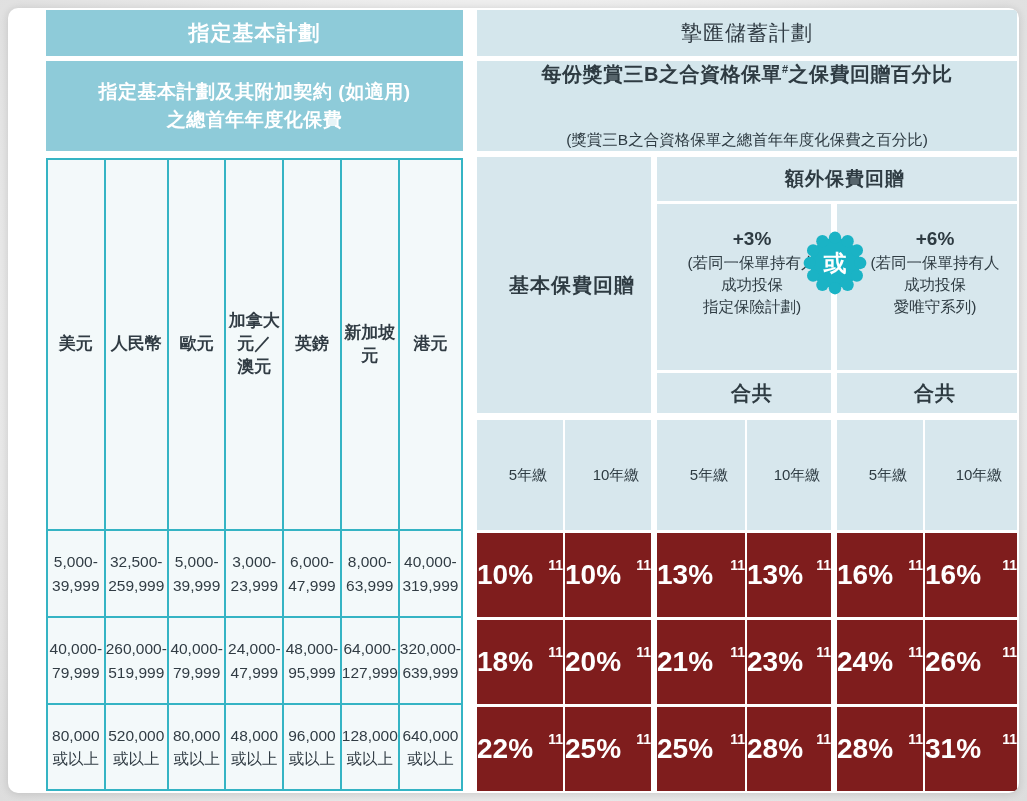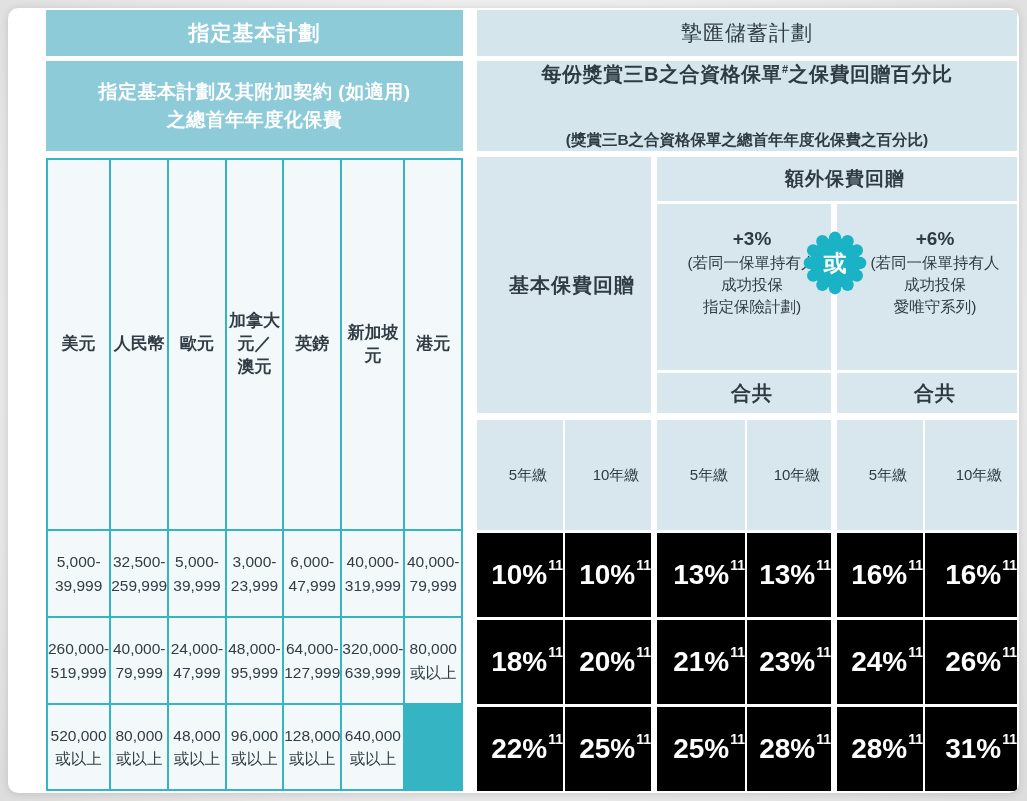--- a/index.html
+++ b/index.html
@@ -61,21 +61,21 @@
     font-weight: 400; font-size: 21px; letter-spacing: 1px;
     margin-bottom: 5px;
   }
   .subhdr-light {
     height: 90px; background: #d4e6ec; color: #2e3b42;
     display: flex; flex-direction: column; align-items: center; justify-content: space-between;
     text-align: center; margin-bottom: 6px;
   }
   .subhdr-light .main { font-weight: 700; font-size: 20px; letter-spacing: 0.5px; }
   .subhdr-light .main sup { font-size: 11px; vertical-align: super; }
-  .subhdr-light .paren { font-size: 15.5px; margin-top: 3px; font-weight: bold; }
+  .subhdr-light .paren { font-size: 15.5px; margin-top: 3px; }
   .right-grid {
     position: relative; flex: 1;
     display: grid;
     grid-template-columns: 86px 2px 86px 6px 88px 2px 84px 6px 86px 2px 92px;
     grid-template-rows: 44px 3px 166px 3px 40px 7px 110px 3px 84px 3px 84px 3px 84px;
   }
   .rg-cell {
     background: #d7e7ed; color: #2e3b42;
     display: flex; align-items: center; justify-content: center;
     text-align: center;
@@ -89,22 +89,22 @@
   .opt-cell .headline { font-weight: 700; font-size: 19px; }
   .opt-cell .detail { font-size: 15.5px; line-height: 1.42; white-space: pre-line; margin-top: 2px; }
   .subtotal { grid-row: 5; font-weight: 700; font-size: 20px; letter-spacing: 1px; font-family: Liberation Serif, serif; }
   .st-a { grid-column: 5 / 8; }
   .st-b { grid-column: 9 / 12; }
   .pay { grid-row: 7; font-size: 15px; }
   .c1 { grid-column: 1; } .c2 { grid-column: 3; } .c3 { grid-column: 5; }
   .c4 { grid-column: 7; } .c5 { grid-column: 9; } .c6 { grid-column: 11; }
   .r1 { grid-row: 9; } .r2 { grid-row: 11; } .r3 { grid-row: 13; }
   .pct-cell {
-    background: #000000; color: #ffffff;
-    display: flex; align-items: center; justify-content: flex-end;
+    background: #7f1d1d; color: #ffffff;
+    display: flex; align-items: center; justify-content: space-between;
     font-weight: 700; font-size: 28px;
   }
   .pct-cell sup { font-size: 14px; position: relative; top: -10px; margin-left: 1px; font-weight: 700; }
   
   .or-badge {
     position: absolute; left: 326px; top: 74px;
     width: 64px; height: 64px;
   }
   .or-badge svg { position: absolute; inset: 0; width: 100%; height: 100%; }
   .or-badge .or-text {
@@ -138,20 +138,22 @@
       <div class="lt-cell amt">5,000-
 39,999</div>
       <div class="lt-cell amt">32,500-
 259,999</div>
       <div class="lt-cell amt">5,000-
 39,999</div>
       <div class="lt-cell amt">3,000-
 23,999</div>
       <div class="lt-cell amt">6,000-
 47,999</div>
+      <div class="lt-cell amt">8,000-
+63,999</div>
       <div class="lt-cell amt">40,000-
 319,999</div>
 
       <div class="lt-cell amt">40,000-
 79,999</div>
       <div class="lt-cell amt">260,000-
 519,999</div>
       <div class="lt-cell amt">40,000-
 79,999</div>
       <div class="lt-cell amt">24,000-

